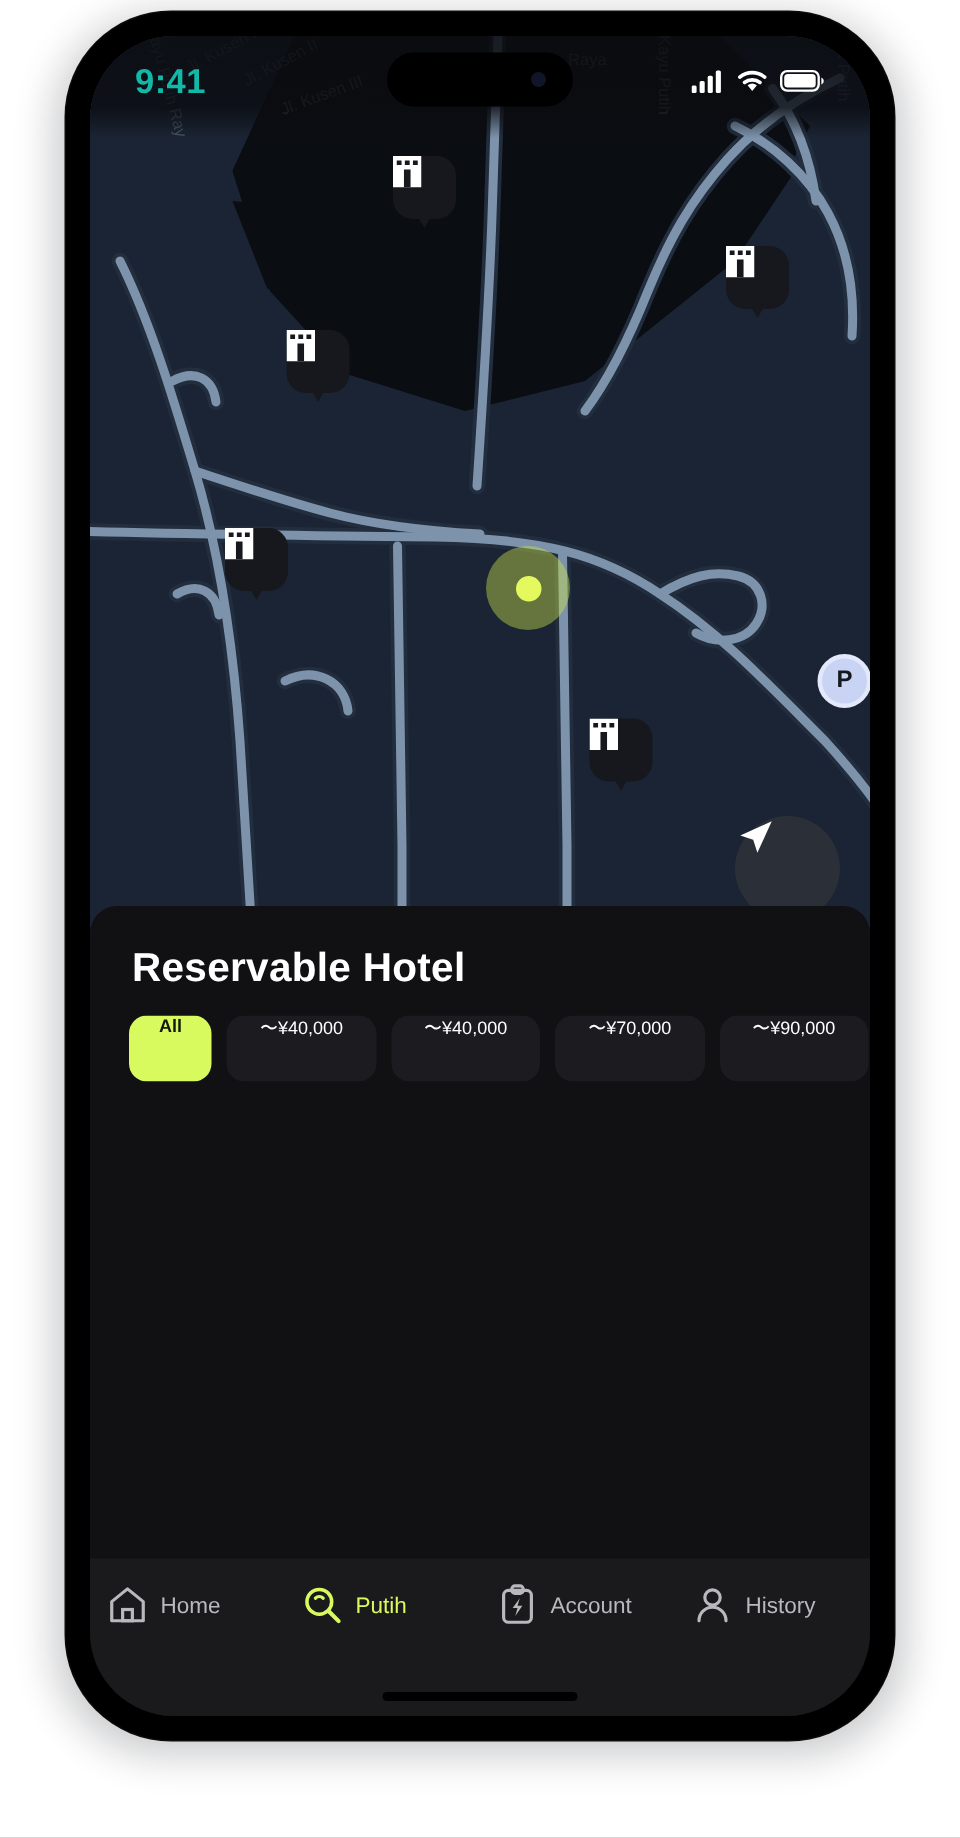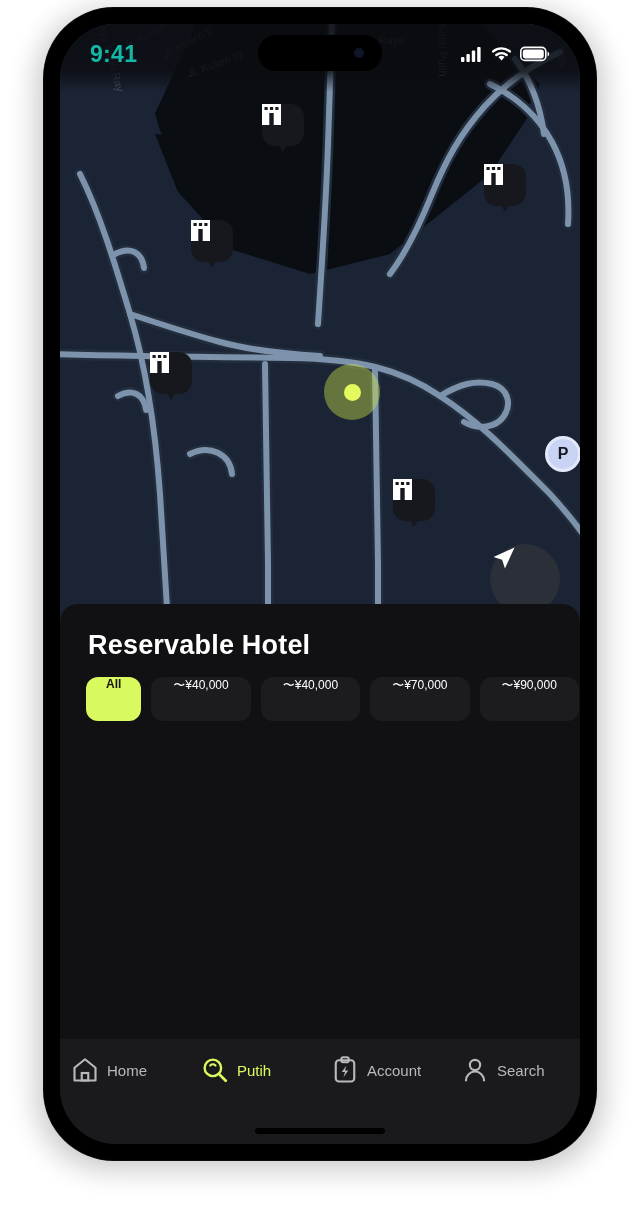--- a/index.html
+++ b/index.html
@@ -350,20 +350,20 @@
             <path d="M13.2 8.4 L9.4 13.6 L12 13.6 L10.8 17.8 L14.6 12.4 L12 12.4 Z" fill="#b9b9bd"></path>
           </svg>
           <div class="tab-label">Account</div>
         </div>
 
         <div class="tab">
           <svg width="30" height="30" viewBox="0 0 24 24">
             <circle cx="12" cy="8" r="4.1" fill="none" stroke="#b9b9bd" stroke-width="1.7"></circle>
             <path d="M4.8 20.4 A7.2 7.2 0 0 1 19.2 20.4" fill="none" stroke="#b9b9bd" stroke-width="1.7" stroke-linecap="round"></path>
           </svg>
-          <div class="tab-label">Search</div>
+          <div class="tab-label">History</div>
         </div>
       </div>
 
       <div class="home-ind"></div>
     </div>
   </div>
 </div>
 
 </body></html>

